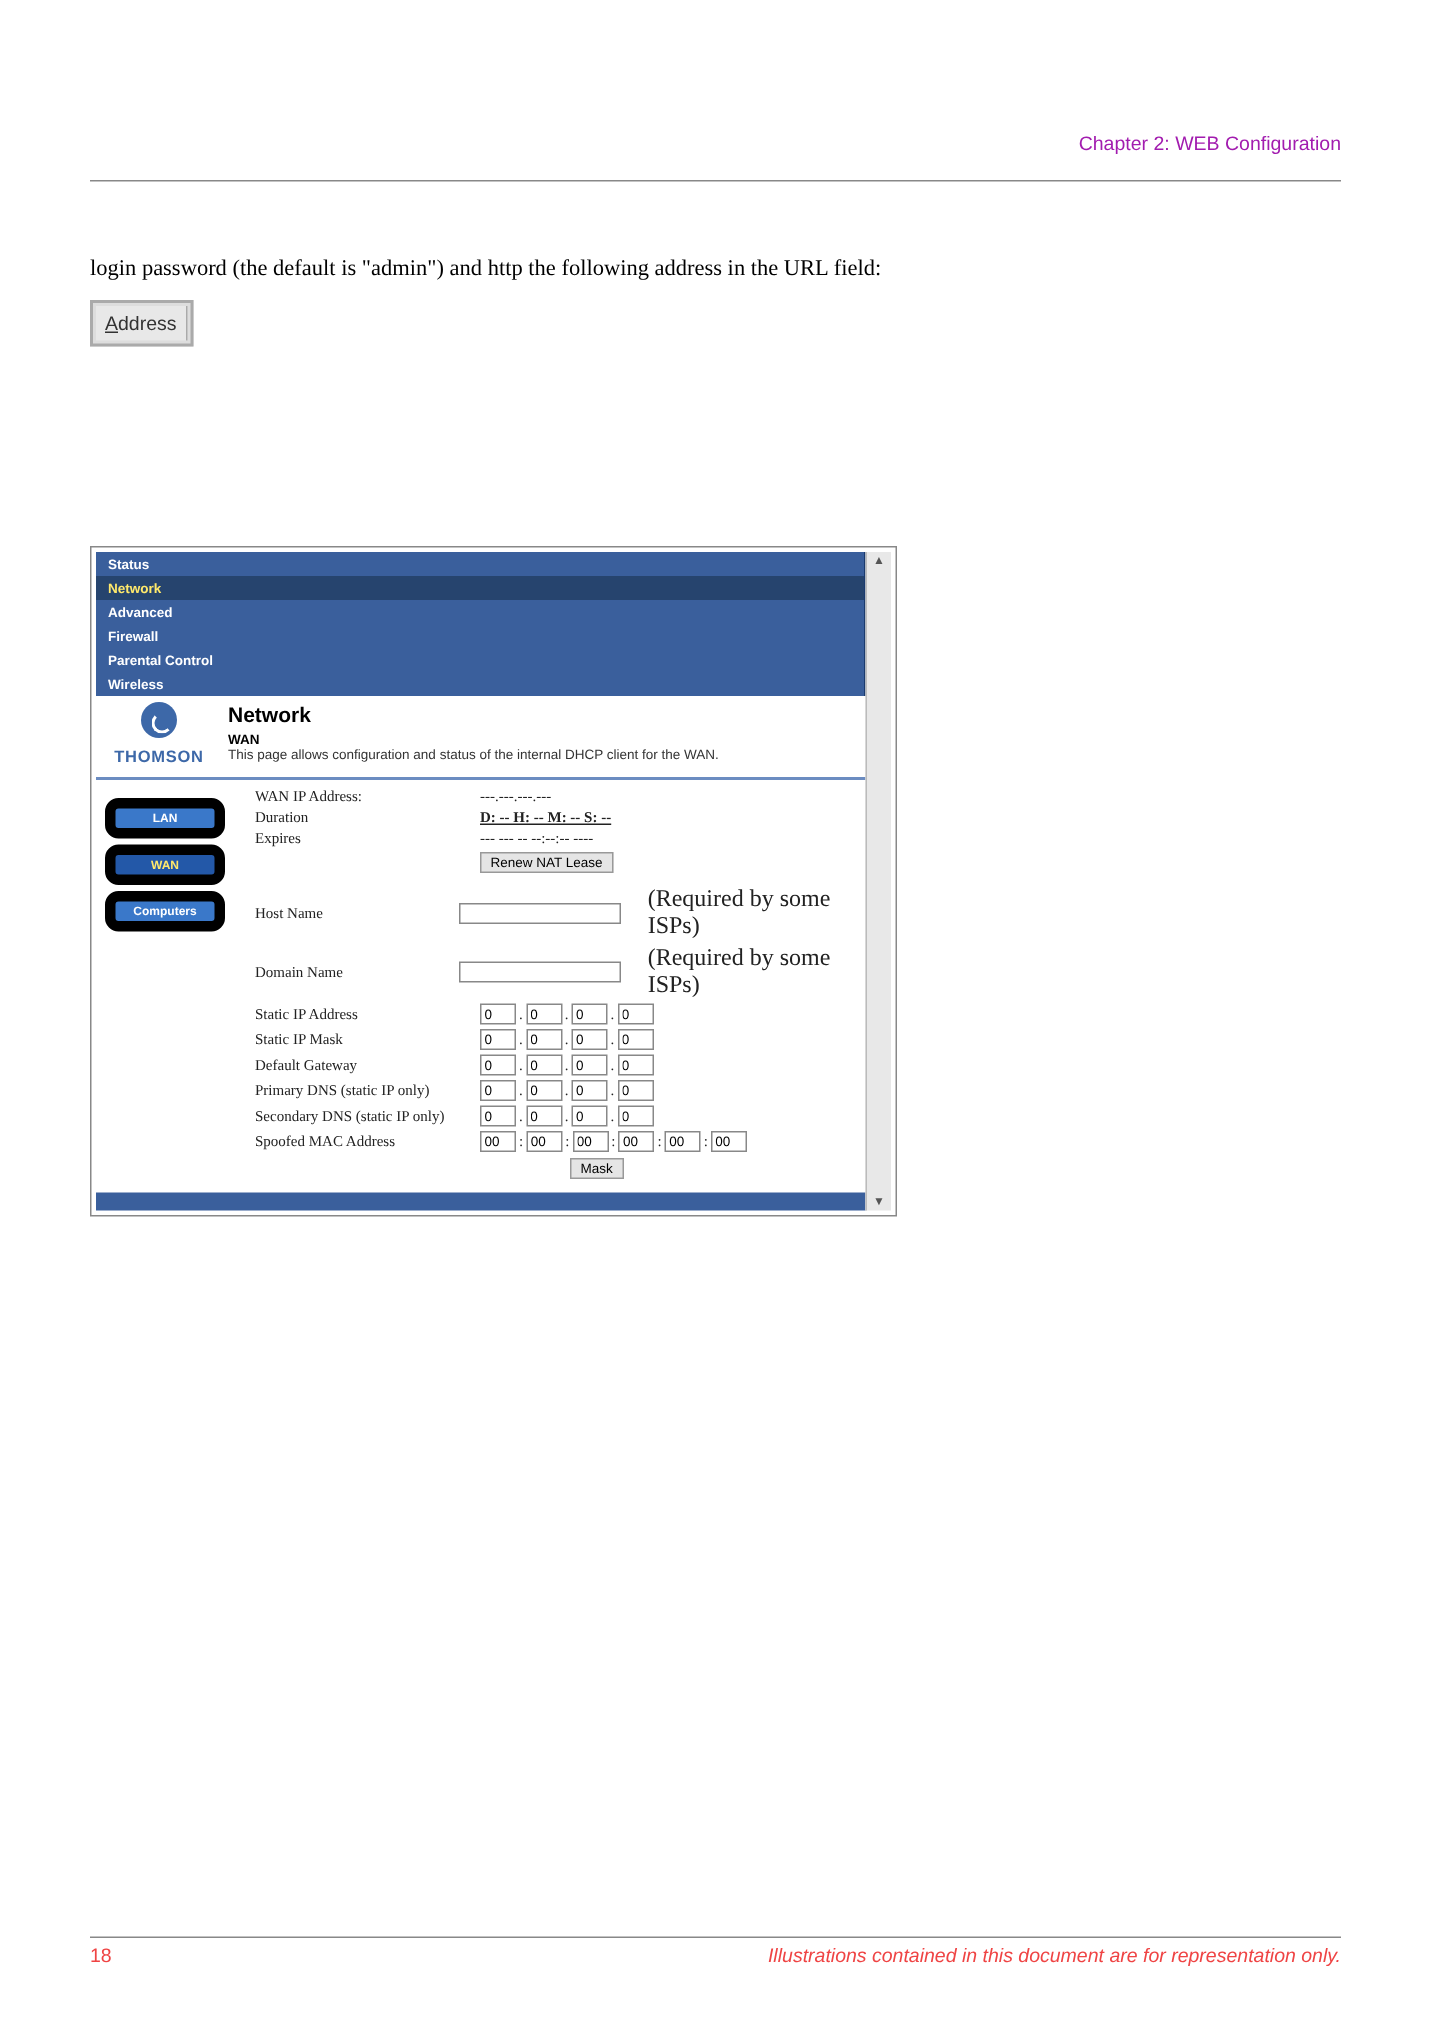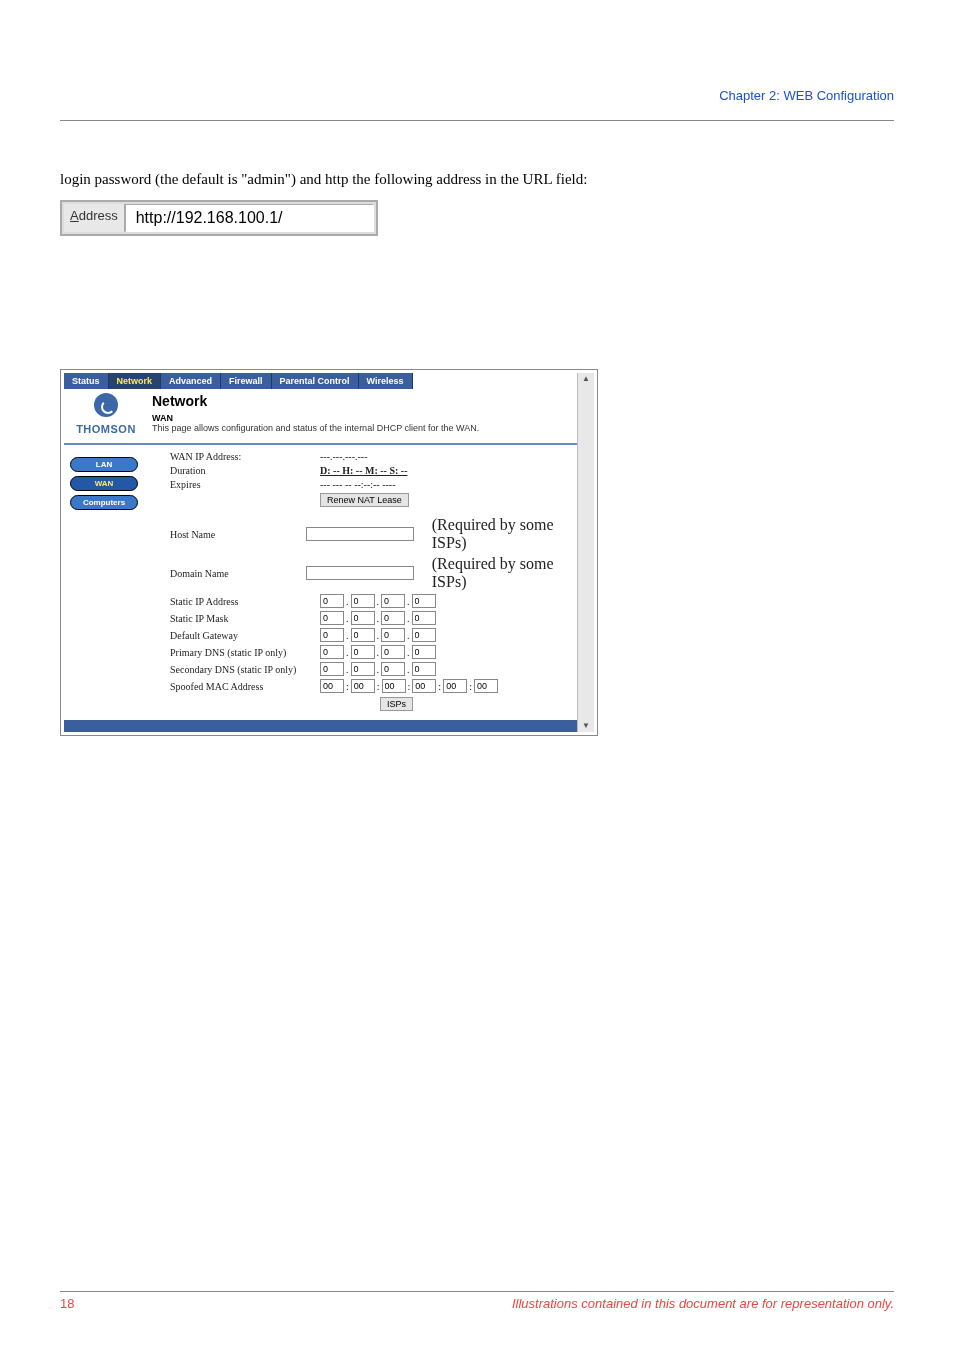--- a/index.html
+++ b/index.html
@@ -55,20 +55,21 @@
     margin: 100px 0 0 0;
     width: 538px;
   }
   .sb-border {
     border: 1px solid #888;
     background: #fff;
     padding: 3px;
   }
   .tabbar {
     display: flex;
+    flex-direction: column;
   }
   .tab {
     font-family: Arial, sans-serif;
     font-size: 9px;
     color: #fff;
     padding: 3px 8px;
     border-right: 1px solid #1a3a6e;
     background: #3a5f9c;
     font-weight: bold;
   }
@@ -133,21 +134,21 @@
     padding: 6px 6px 0 6px;
   }
   .navpill {
     display:block;
     font-family: Arial, sans-serif;
     font-size: 8px;
     color:#fff;
     font-weight:bold;
     text-align:center;
     background:#3a78c9;
-    border:1px solid #000000;
+    border:7px solid #000000;
     border-radius: 9px;
     padding:2px 0;
     margin-bottom:4px;
     width:66px;
   }
   .navpill.active { background:#2358a8; color:#ffe96b; }
   .form-area {
     flex:1;
     padding-left:10px;
   }
@@ -204,29 +205,28 @@
     color:#ef4444;
     display:flex;
     justify-content:space-between;
   }
 </style>
 </head>
 <body>
 
 <div class="page">
   <div class="header-line">
-    <div style="text-align:right;font-family:Arial,sans-serif;font-size:13px;color:#1d4ed8;padding-top:28px;">Chapter 2: WEB Configuration</div>
+    <div style="text-align:right;font-family:Arial,sans-serif;font-size:13px;color:#a21caf;padding-top:28px;">Chapter 2: WEB Configuration</div>
   </div>
 
   <p style="font-size:15px;margin:0 0 12px 0;">login password (the default is "admin") and http the following address in the URL field:</p>
 
   <div class="address-bar-wrap">
     <div class="address-bar-inner">
       <div class="address-label"><span style="text-decoration:underline;">A</span><span>ddress</span></div>
-      <div class="address-url">http://192.168.100.1/</div>
     </div>
   </div>
 
 
   
   <div class="screenshot-box">
     <div class="sb-border">
       <div class="sb-outer">
         <div class="sb-main">
           <div class="tabbar">
@@ -350,21 +350,21 @@
                 <input class="txt mac" value="00" style="">
                   <span class="sep">:</span>
                 <input class="txt mac" value="00" style="">
                   <span class="sep">:</span>
                 <input class="txt mac" value="00" style="">
               </div>
 
               <div class="frow" style="margin-top:4px;">
                 <div class="flabel"></div>
                 <div style="width:60px;"></div>
-                <button class="btn">ISPs</button>
+                <button class="btn">Mask</button>
               </div>
             </div>
           </div>
 
           <div class="footer-blue"></div>
         </div>
 
         <div class="scrollbar-right">
           <span class="scroll-arrow">▲</span>
           <span class="scroll-arrow">▼</span>

